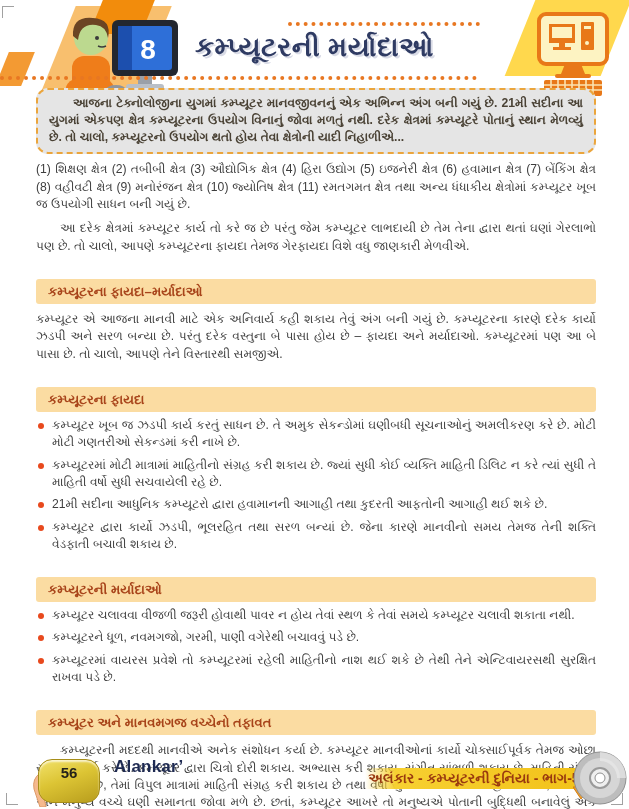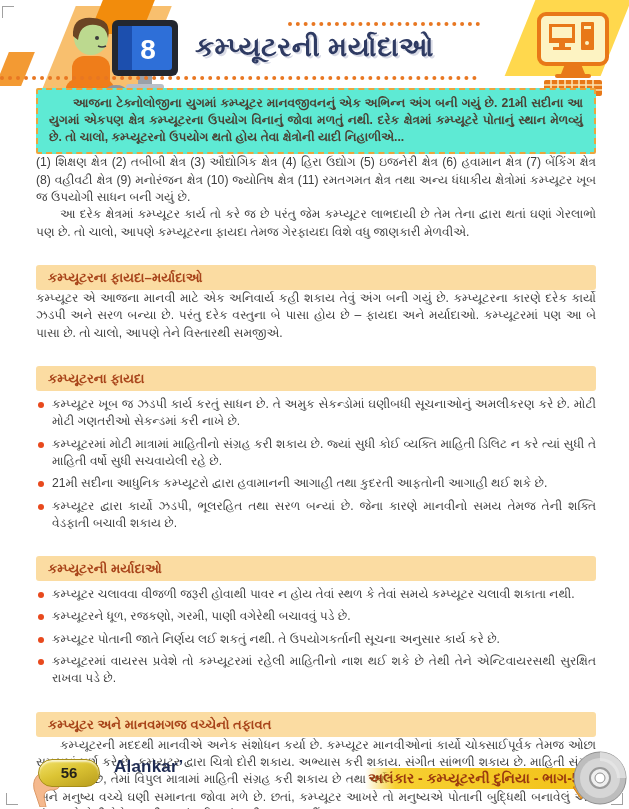--- a/index.html
+++ b/index.html
@@ -30,26 +30,27 @@
     font-size:27px; font-weight:bold; color:#2f3b63;
     text-shadow:2px 2px 0 #d9dbe6; letter-spacing:.5px;
   }
   .dots-top { position:absolute; left:288px; top:22px; width:192px; border-top:4px dotted #e87722; }
   .dots-bottom { position:absolute; left:0; top:76px; width:477px; border-top:4px dotted #e87722; }
   .computer-badge { position:absolute; right:14px; top:10px; }
 
   
   .content { position:absolute; left:36px; right:33px; top:88px; }
   .intro-box {
-    background:#5eead4; border:2px dashed #eba53c; border-radius:2px;
+    background:#e5e5e5; border:2px dashed #eba53c; border-radius:12px;
     padding:5px 11px 6px 11px; color:#4a4235;
     font-size:12.2px; font-weight:bold; line-height:1.4; text-align:justify;
   }
   .body-par {
     color:#3e3e3e; font-size:12.2px; line-height:1.42; text-align:justify;
+    margin-top:7px;
   }
   .indent { text-indent:24px; }
   .sec-band {
     margin-top:24px; background:#fbdca2; border-radius:3px;
     padding:3px 12px 4px 12px;
   }
   .sec-band .sec-title { color:#a8441a; font-size:13.2px; font-weight:bold; }
   .bullets { list-style:none; }
   .bullets li {
     position:relative; padding-left:16px; margin-top:5px;
@@ -58,21 +59,21 @@
   .bullets li::before {
     content:""; position:absolute; left:2px; top:6px;
     width:6px; height:6px; border-radius:50%; background:#e8491d;
   }
 
   
   .footer { position:absolute; left:0; bottom:0; width:629px; height:56px; }
   .pagenum-group { position:absolute; left:30px; bottom:8px; width:170px; height:44px; }
   .hand { position:absolute; left:0; bottom:-6px; }
   .page-pill {
-    position:absolute; left:8px; top:2px; width:62px; height:28px; border-radius:14px;
+    position:absolute; left:8px; top:2px; width:62px; height:44px; border-radius:14px;
     background:linear-gradient(160deg,#f2e26a 0%,#dcc434 45%,#b89d1d 100%);
     border:1px solid #a68d18; box-shadow:inset 0 2px 2px rgba(255,255,255,.7);
     text-align:center; line-height:26px; font-size:15px; font-weight:bold; color:#23221a;
   }
   .publisher-logo {
     position:absolute; left:84px; top:0; font-size:17px; font-weight:800;
     color:#1e2a52; letter-spacing:.2px; font-style:normal;
   }
   .ribbon {
     position:absolute; right:46px; bottom:20px; width:218px; height:21px;
@@ -171,22 +172,21 @@
       <li>કમ્પ્યૂટરમાં મોટી માત્રામાં માહિતીનો સંગ્રહ કરી શકાય છે. જ્યાં સુધી કોઈ વ્યક્તિ માહિતી ડિલિટ ન કરે ત્યાં સુધી તે માહિતી વર્ષો સુધી સચવાયેલી રહે છે.</li>
       <li>21મી સદીના આધુનિક કમ્પ્યૂટરો દ્વારા હવામાનની આગાહી તથા કુદરતી આફતોની આગાહી થઈ શકે છે.</li>
       <li>કમ્પ્યૂટર દ્વારા કાર્યો ઝડપી, ભૂલરહિત તથા સરળ બન્યાં છે. જેના કારણે માનવીનો સમય તેમજ તેની શક્તિ વેડફાતી બચાવી શકાય છે.</li>
     </ul>
 
     <div class="sec-band">
       <span class="sec-title">કમ્પ્યૂટરની મર્યાદાઓ</span>
     </div>
     <ul class="bullets">
       <li>કમ્પ્યૂટર ચલાવવા વીજળી જરૂરી હોવાથી પાવર ન હોય તેવાં સ્થળ કે તેવાં સમયે કમ્પ્યૂટર ચલાવી શકાતા નથી.</li>
-      <li>કમ્પ્યૂટરને ધૂળ, રજકણો, ગરમી, પાણી વગેરેથી બચાવવું પડે છે.</li>
-      <li>કમ્પ્યૂટર પોતાની જાતે નિર્ણય લઈ શકતું નથી. તે ઉપયોગકર્તાની સૂચના અનુસાર કાર્ય કરે છે.</li>
+      <li>કમ્પ્યૂટરને ધૂળ, નવમગજો, ગરમી, પાણી વગેરેથી બચાવવું પડે છે.</li>
       <li>કમ્પ્યૂટરમાં વાયરસ પ્રવેશે તો કમ્પ્યૂટરમાં રહેલી માહિતીનો નાશ થઈ શકે છે તેથી તેને એન્ટિવાયરસથી સુરક્ષિત રાખવા પડે છે.</li>
     </ul>
 
     <div class="sec-band">
       <span class="sec-title">કમ્પ્યૂટર અને માનવમગજ વચ્ચેનો તફાવત</span>
     </div>
     <p class="body-par indent">કમ્પ્યૂટરની મદદથી માનવીએ અનેક સંશોધન કર્યા છે. કમ્પ્યૂટર માનવીઓનાં કાર્યો ચોક્સાઈપૂર્વક તેમજ ઓછા સમયમાં પૂર્ણ કરે છે. કમ્પ્યૂટર દ્વારા ચિત્રો દોરી શકાય. અભ્યાસ કરી શકાય. સંગીત સાંભળી શકાય છે. માહિતી સંગ્રહ કરી શકાય છે, તેમાં વિપુલ માત્રામાં માહિતી સંગ્રહ કરી શકાય છે તથા વર્ષો સુધી તે સચવાયેલી રહે છે. આમ, કમ્પ્યૂટર અને મનુષ્ય વચ્ચે ઘણી સમાનતા જોવા મળે છે. છતાં, કમ્પ્યૂટર આખરે તો મનુષ્યએ પોતાની બુદ્ધિથી બનાવેલું એક યંત્ર જ છે તેથી તેને માનવી કરતાં ચડિયાતું ગણી શકાય નહીં.</p>
   </div>
 
   <div class="footer">

